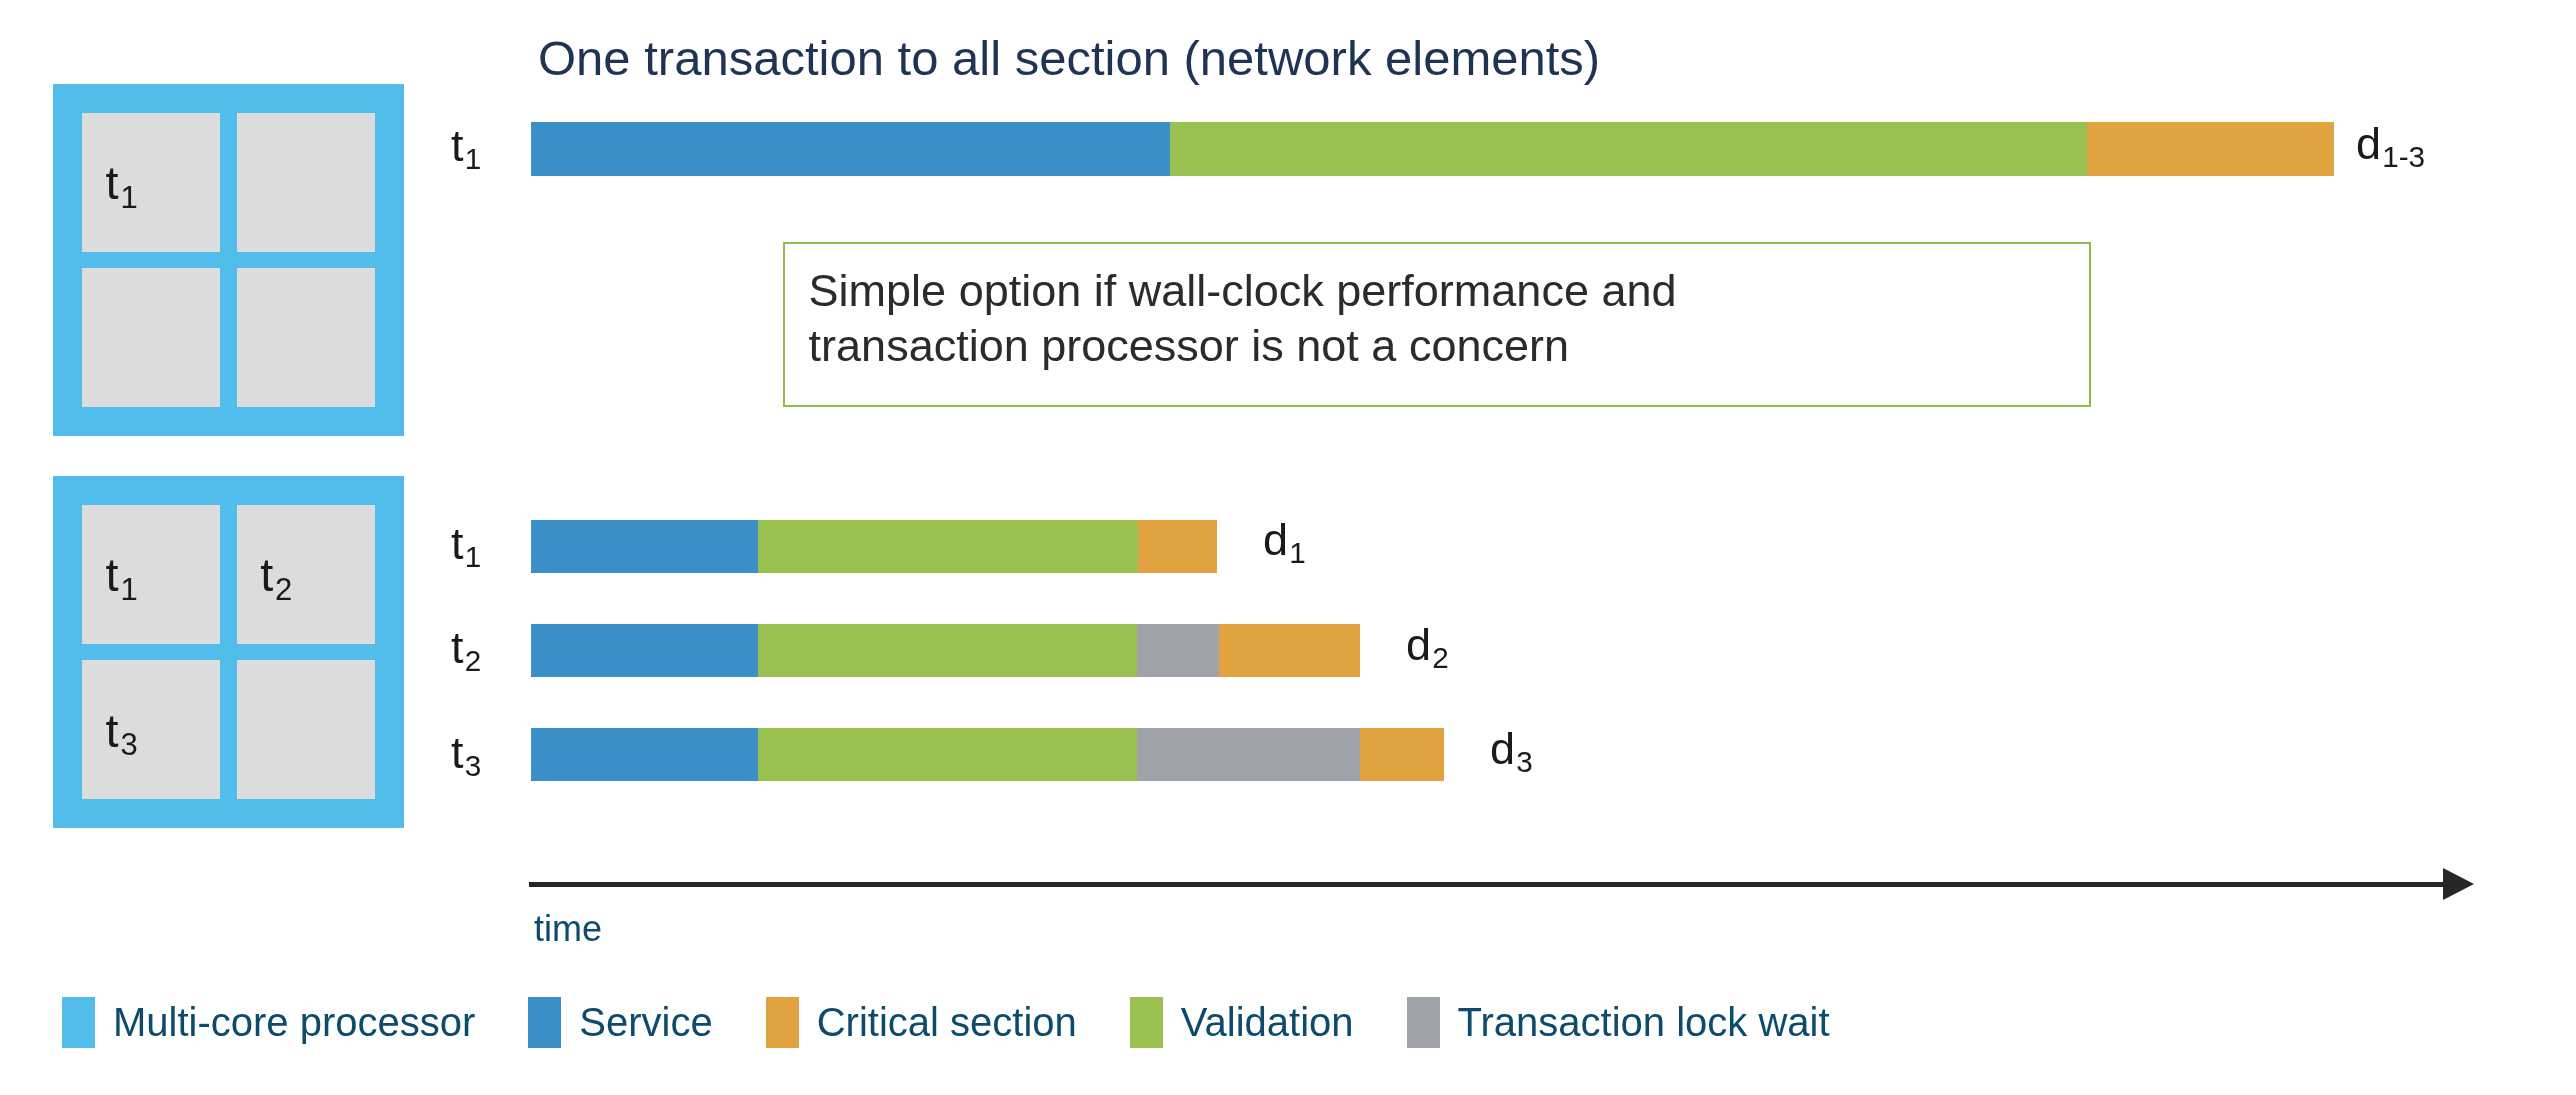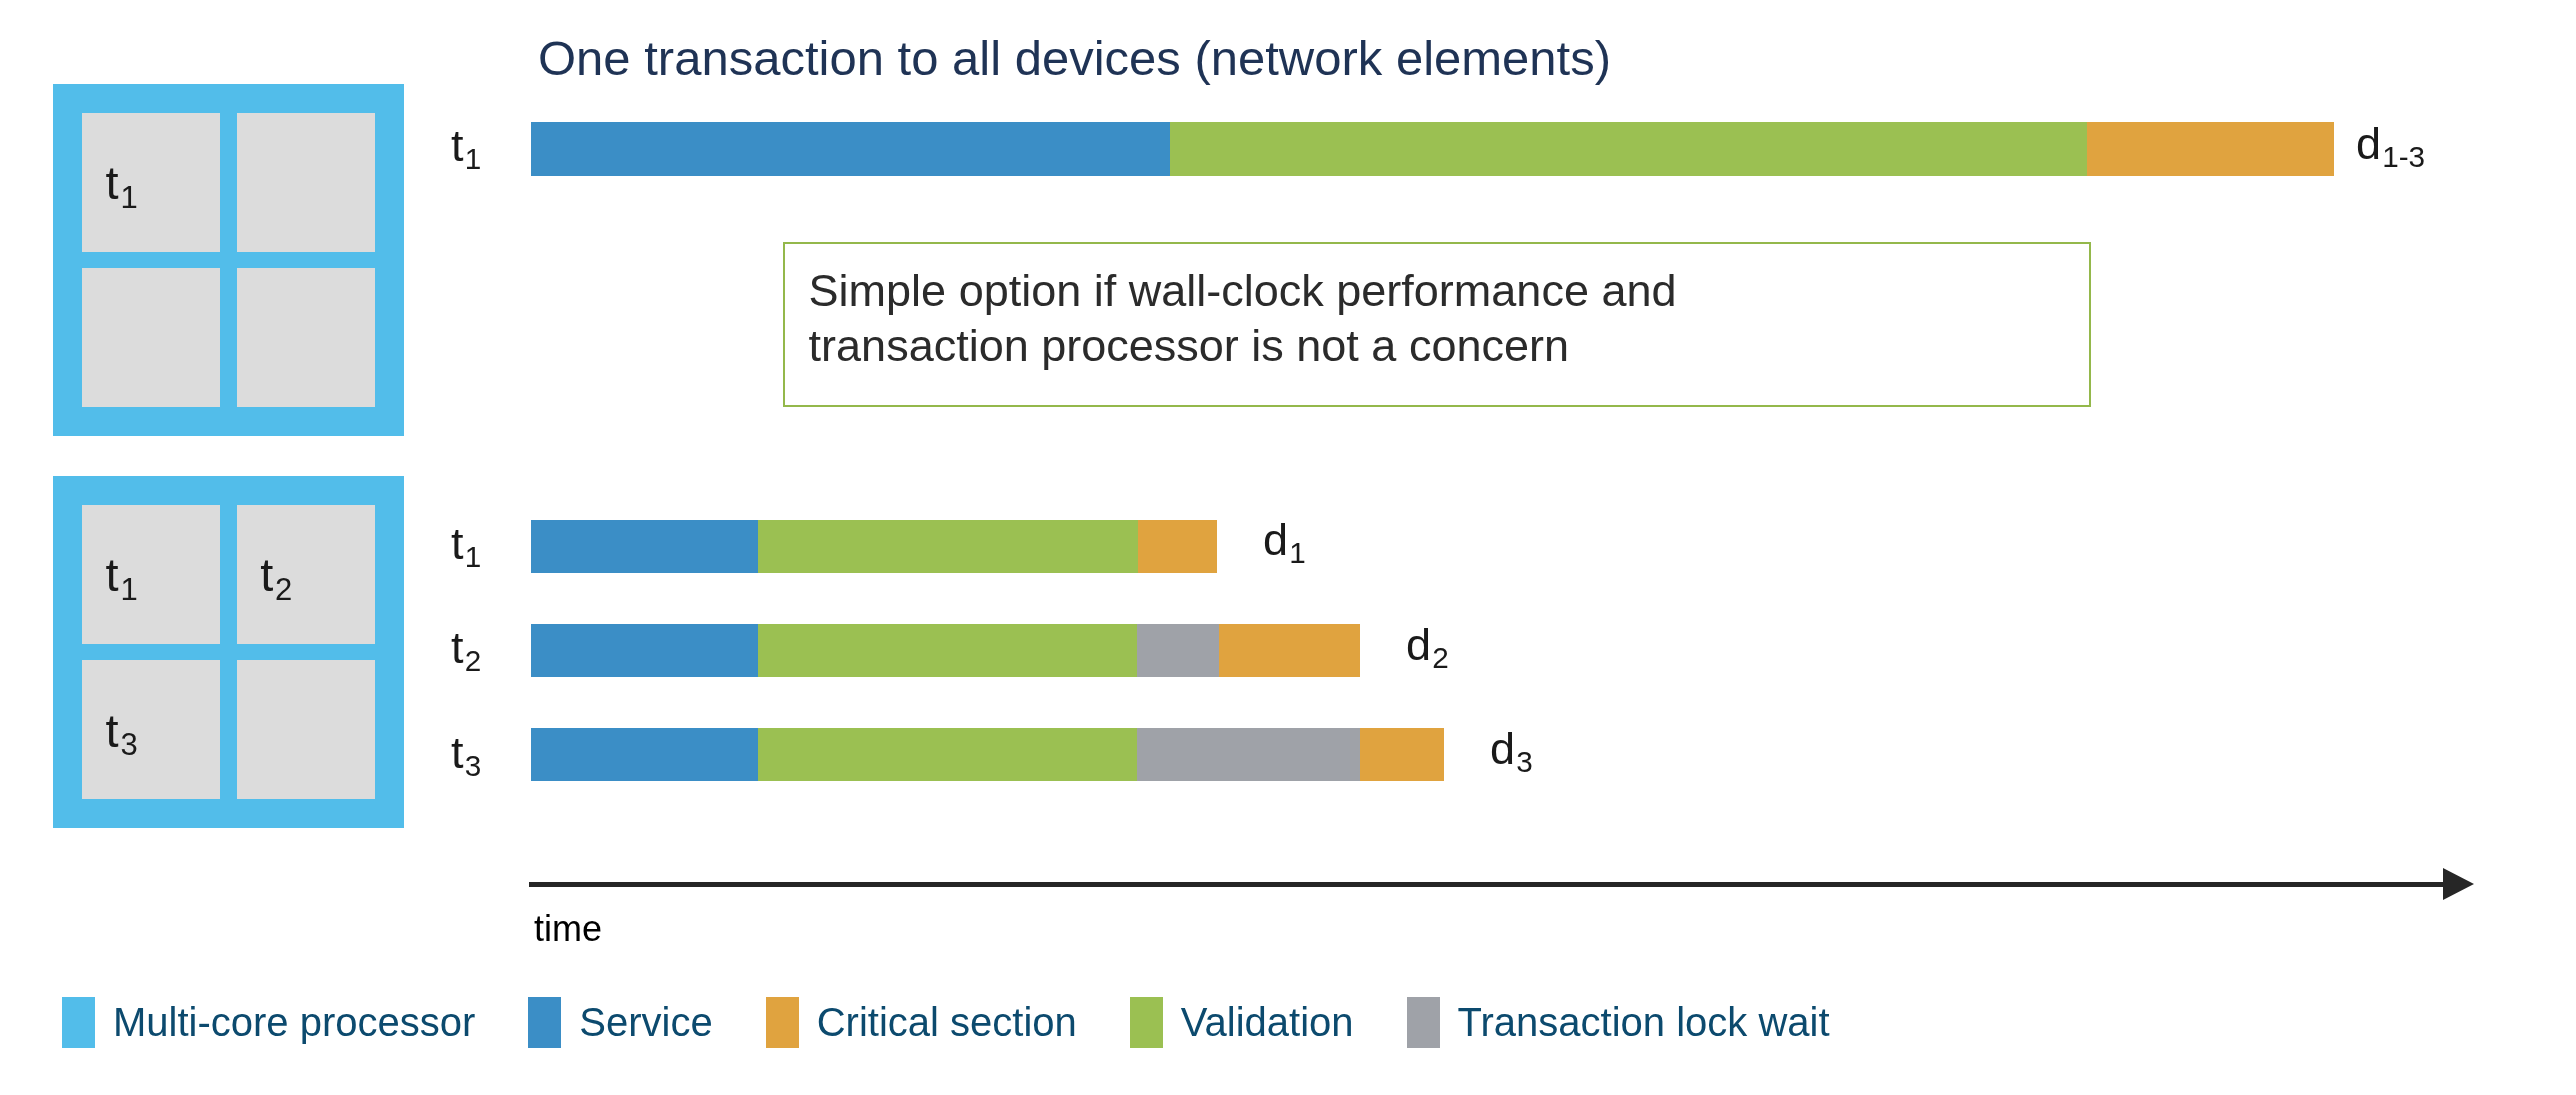--- a/index.html
+++ b/index.html
@@ -125,21 +125,21 @@
     position: absolute;
     width: 0;
     height: 0;
     border-top: 16.3px solid transparent;
     border-bottom: 16.3px solid transparent;
     border-left: 31px solid #262626;
   }
   .axis-caption {
     position: absolute;
     font-size: 36px;
-    color: #000000;
+    color: #0c4a6e;
     font-family: "Liberation Sans", sans-serif;
   }
 
   
   .legend {
     position: absolute;
     display: flex;
     flex-direction: row;
     align-items: center;
   }
@@ -181,21 +181,21 @@
     </div>
     <div class="core">
       <span class="core-label">t<sub>2</sub></span>
     </div>
     <div class="core">
       <span class="core-label">t<sub>3</sub></span>
     </div>
     <div class="core"></div>
   </div>
 
-  <div class="section-title" style="left:538px; top:30px;">One transaction to all devices (network elements)</div>
+  <div class="section-title" style="left:538px; top:30px;">One transaction to all section (network elements)</div>
 
   <div class="row-label" style="left:451px; top:120px;">t<sub>1</sub></div>
   <div class="bar" style="left:531px; top:122px; width:1803px; height:54px;">
     <div class="seg" style="width:639px; background:#3b8ec6;"></div>
     <div class="seg" style="width:917px; background:#9bc052;"></div>
     <div class="seg" style="width:247px; background:#e0a33f;"></div>
   </div>
   <div class="bar-end-label" style="left:2356px; top:118px;">d<sub>1-3</sub></div>
 
   <div class="callout" style="left:783px; top:198px; width:1308px; height:165px;">

